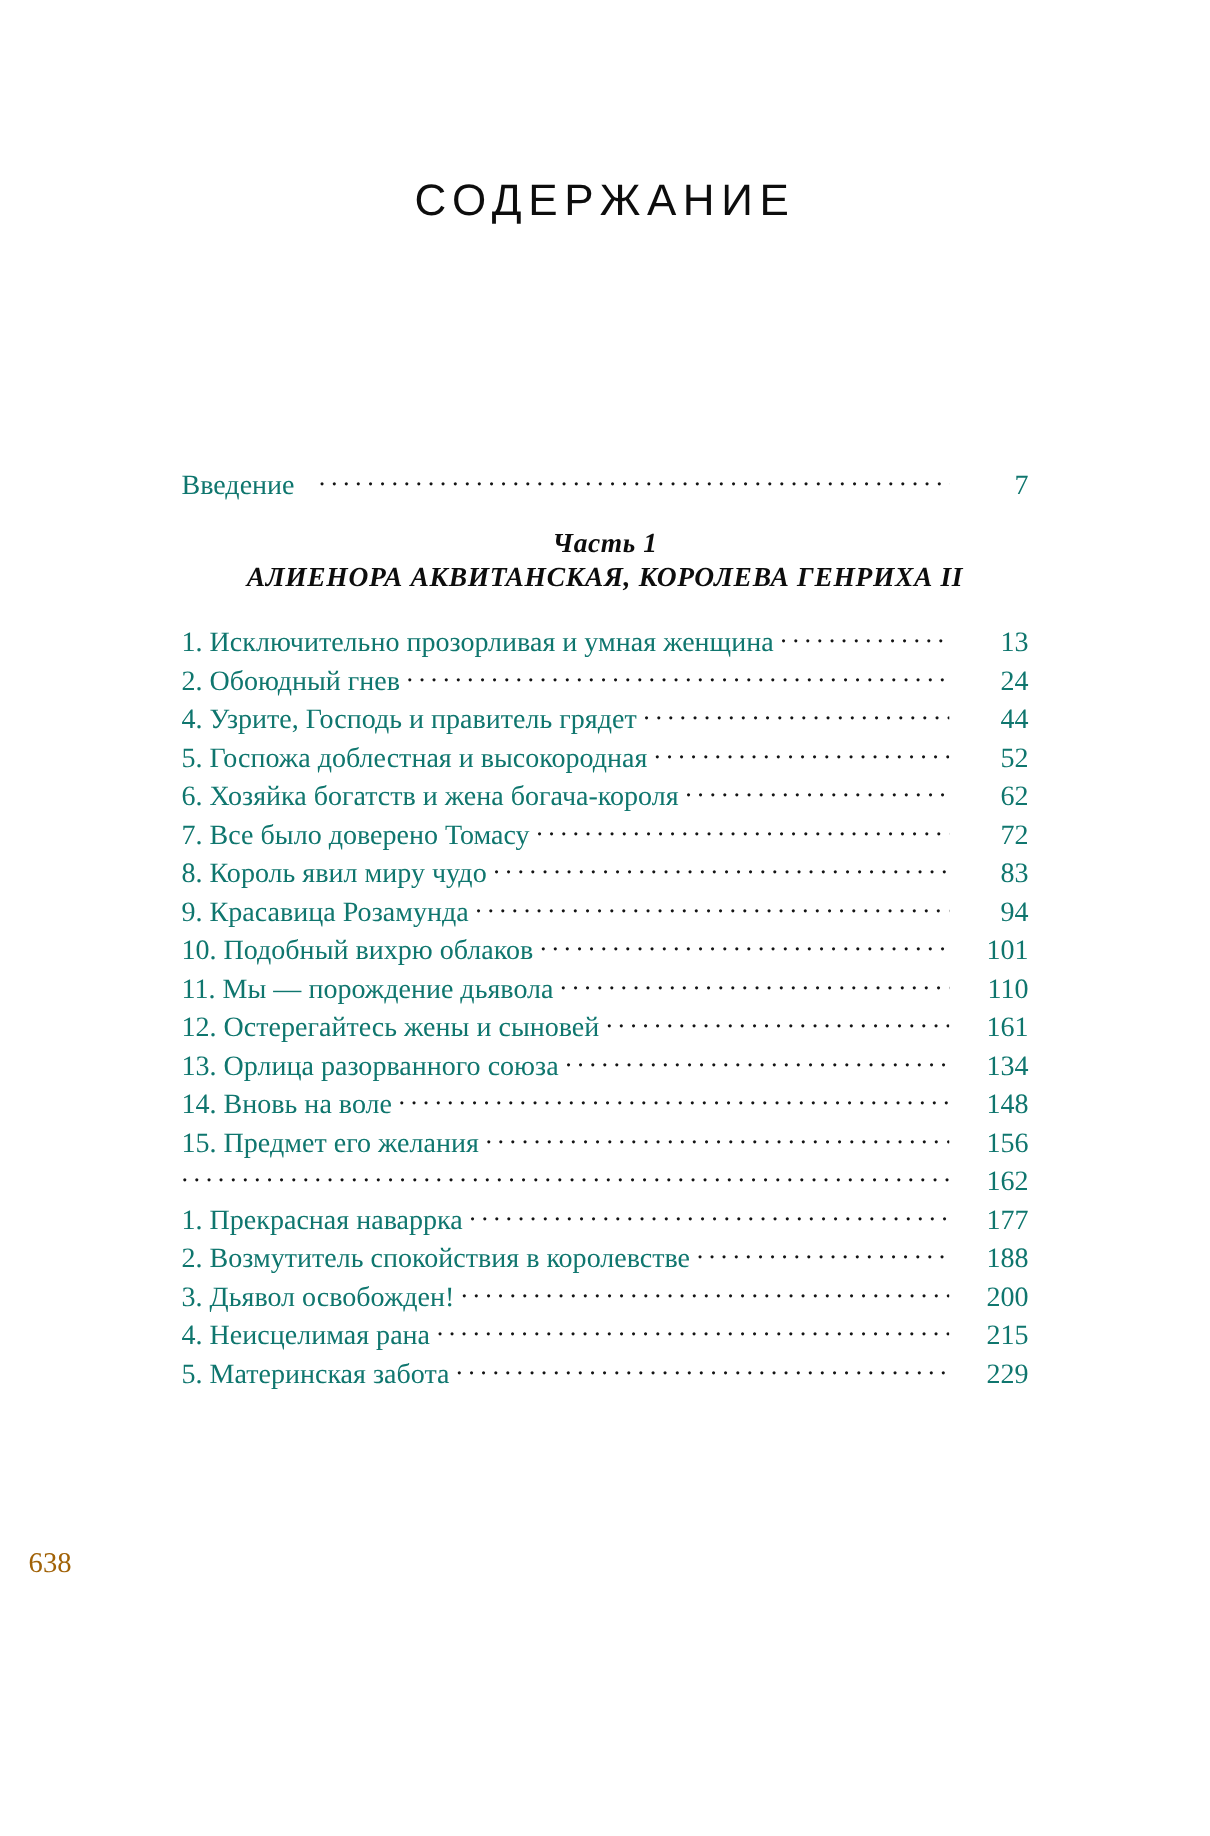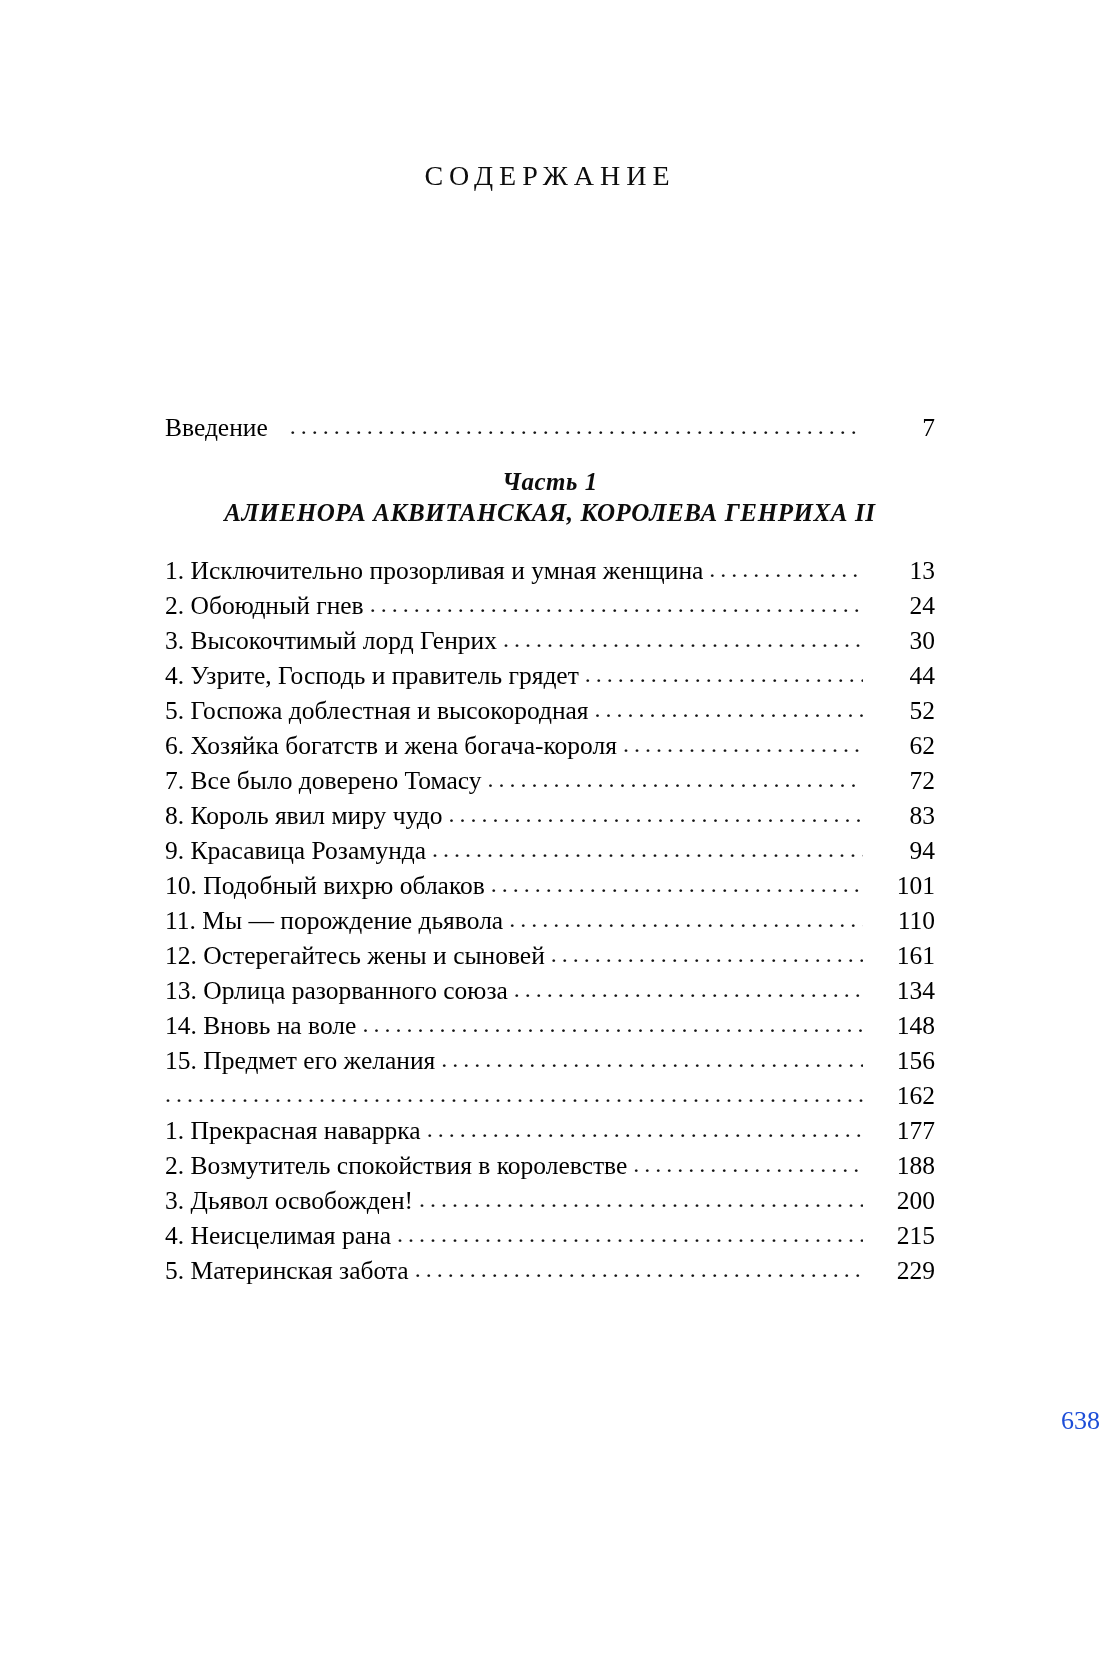--- a/index.html
+++ b/index.html
@@ -25,39 +25,39 @@
   .content {
     position: absolute;
     left: 165px;
     top: 0;
     width: 770px;
   }
 
   
   .toc-title {
     text-align: center;
-    font-size: 28px;
+    font-size: 40px;
     letter-spacing: 6px;
     font-weight: 400;
     margin: 0;
     padding-top: 160px;
     color: #0d0d0d;
-    font-family: Liberation Serif, serif;
+    font-family: Liberation Sans, sans-serif;
   }
 
   
   .pre-entries { height: 218px; }
 
   
   .entry {
     display: flex;
-    align-items: flex-end;
+    align-items: center;
     font-size: 25.5px;
     line-height: 35px;
-    color: #000000;
+    color: #0f766e;
     white-space: nowrap;
   }
   .entry .label {
     flex: 0 0 auto;
     padding-right: 6px;
   }
   .entry .leader {
     flex: 1 1 auto;
     overflow: hidden;
     position: relative;
@@ -104,23 +104,23 @@
     color: #0d0d0d;
   }
   .part-1-wrap { padding-top: 22px; padding-bottom: 24px; }
   .part-2-wrap { padding-top: 52px; padding-bottom: 26px; }
 
   .folio {
     position: absolute;
     left: 0;
     right: 0;
     top: 1406px;
-    text-align: right;
+    text-align: left;
     font-size: 26px;
-    color: #1d4ed8;
+    color: #a16207;
     margin-left: 26px;
   }
 </style>
 </head>
 <body>
 
 <div class="page">
   <div class="content">
 
     <h1 class="toc-title">СОДЕРЖАНИЕ</h1>
@@ -143,25 +143,20 @@
         <span class="label">1. Исключительно прозорливая и умная женщина</span>
         <span class="leader"></span>
         <span class="pageno">13</span>
       </div>
       <div class="entry">
         <span class="label">2. Обоюдный гнев</span>
         <span class="leader"></span>
         <span class="pageno">24</span>
       </div>
       <div class="entry">
-        <span class="label">3. Высокочтимый лорд Генрих</span>
-        <span class="leader"></span>
-        <span class="pageno">30</span>
-      </div>
-      <div class="entry">
         <span class="label">4. Узрите, Господь и правитель грядет</span>
         <span class="leader"></span>
         <span class="pageno">44</span>
       </div>
       <div class="entry">
         <span class="label">5. Госпожа доблестная и высокородная</span>
         <span class="leader"></span>
         <span class="pageno">52</span>
       </div>
       <div class="entry">

